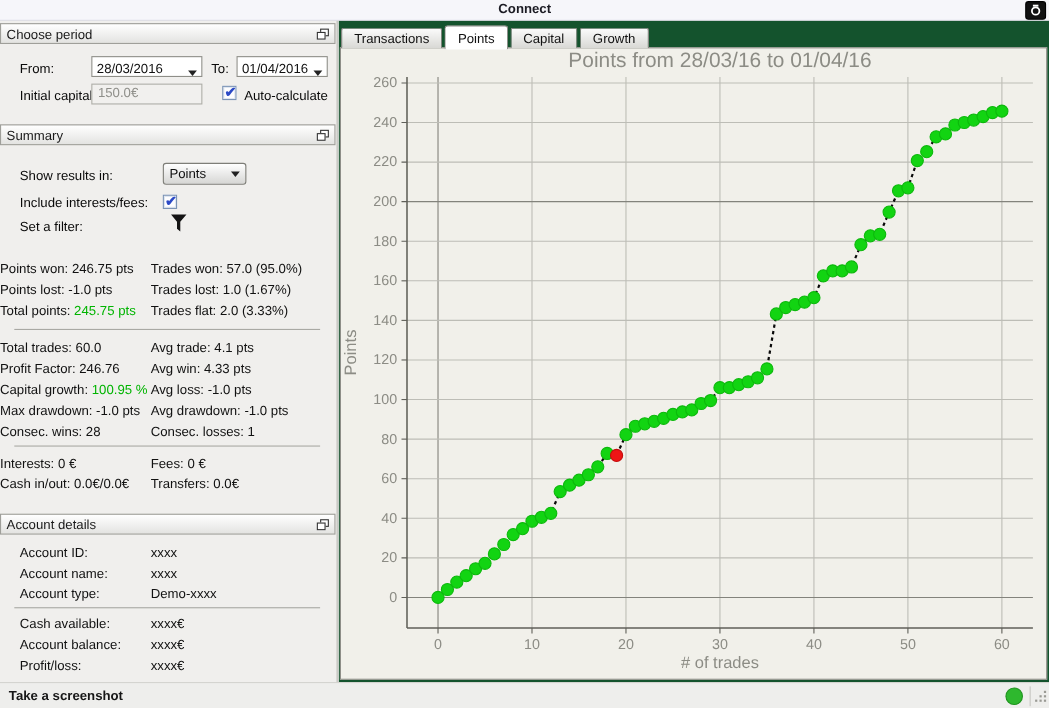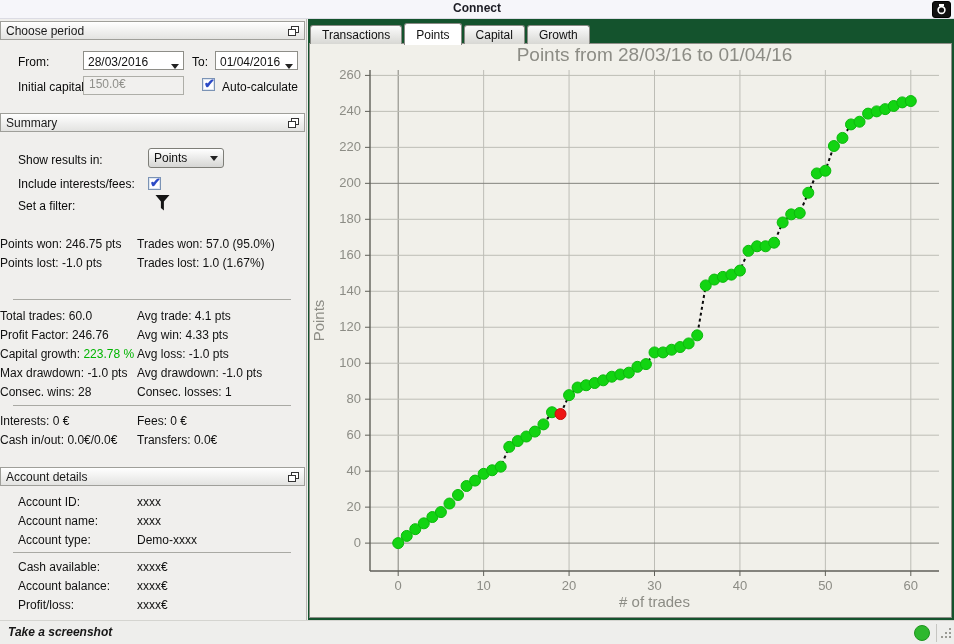--- a/index.html
+++ b/index.html
@@ -55,21 +55,21 @@
          background:linear-gradient(#fbfbfb,#d8d8d4); padding:2px 11px 2px 11px; margin-right:2px;
          color:#111; position:relative; height:19px; }
   .tab.active { background:#fff; height:22px; padding-top:4px; z-index:4; margin-bottom:-1px; }
   .chart-panel { position:absolute; left:1px; top:24px; width:643px; height:575px;
                  border:1px solid #8e8e88; background:#f1f0ea; }
   #chart-svg text { font-family:"Liberation Sans", sans-serif; }
 
   
   .statusbar { position:absolute; left:0; top:620px; width:954px; height:24px; background:#eeeeec;
                border-top:1px solid #d4d4d0; }
-  .status-hint { position:absolute; left:8px; top:4px; font-weight:bold; color:#161616;font-style:italic; }
+  .status-hint { position:absolute; left:8px; top:4px; font-weight:bold; color:#161616; }
   .status-dot { position:absolute; left:914px; top:4px; width:16px; height:16px; border-radius:50%;
                 background:#2eb82e; border:1px solid #1f941f; }
   .status-div { position:absolute; left:936px; top:3px; width:1px; height:18px; background:#c6c6c2; }
   .grip { position:absolute; right:2px; bottom:2px; }
 </style>
 </head>
 <body>
 
 <div class="app">
 
@@ -132,33 +132,37 @@
 
     <div id="stats-group1" style="position:absolute; left:0; top:215px; width:305px;">
         <div class="stat-row">
           <span class="stat-cell-l">Points won: <span>246.75 pts</span></span>
           <span class="stat-cell-r">Trades won: <span>57.0 (95.0%)</span></span>
         </div>
         <div class="stat-row">
           <span class="stat-cell-l">Points lost: <span>-1.0 pts</span></span>
           <span class="stat-cell-r">Trades lost: <span>1.0 (1.67%)</span></span>
         </div>
+        <div class="stat-row">
+          <span class="stat-cell-l">Total points: <span class="green-val">245.75 pts</span></span>
+          <span class="stat-cell-r">Trades flat: <span>2.0 (3.33%)</span></span>
+        </div>
       </div>
     <div class="sep" style="top:280px;"></div>
     <div id="stats-group2" style="position:absolute; left:0; top:287px; width:282px;">
         <div class="stat-row">
           <span class="stat-cell-l">Total trades: <span>60.0</span></span>
           <span class="stat-cell-r">Avg trade: <span>4.1 pts</span></span>
         </div>
         <div class="stat-row">
           <span class="stat-cell-l">Profit Factor: <span>246.76</span></span>
           <span class="stat-cell-r">Avg win: <span>4.33 pts</span></span>
         </div>
         <div class="stat-row">
-          <span class="stat-cell-l">Capital growth: <span class="green-val">223.78 %</span></span>
+          <span class="stat-cell-l">Capital growth: <span class="green-val">100.95 %</span></span>
           <span class="stat-cell-r">Avg loss: <span>-1.0 pts</span></span>
         </div>
         <div class="stat-row">
           <span class="stat-cell-l">Max drawdown: <span>-1.0 pts</span></span>
           <span class="stat-cell-r">Avg drawdown: <span>-1.0 pts</span></span>
         </div>
         <div class="stat-row">
           <span class="stat-cell-l">Consec. wins: <span>28</span></span>
           <span class="stat-cell-r">Consec. losses: <span>1</span></span>
         </div>

